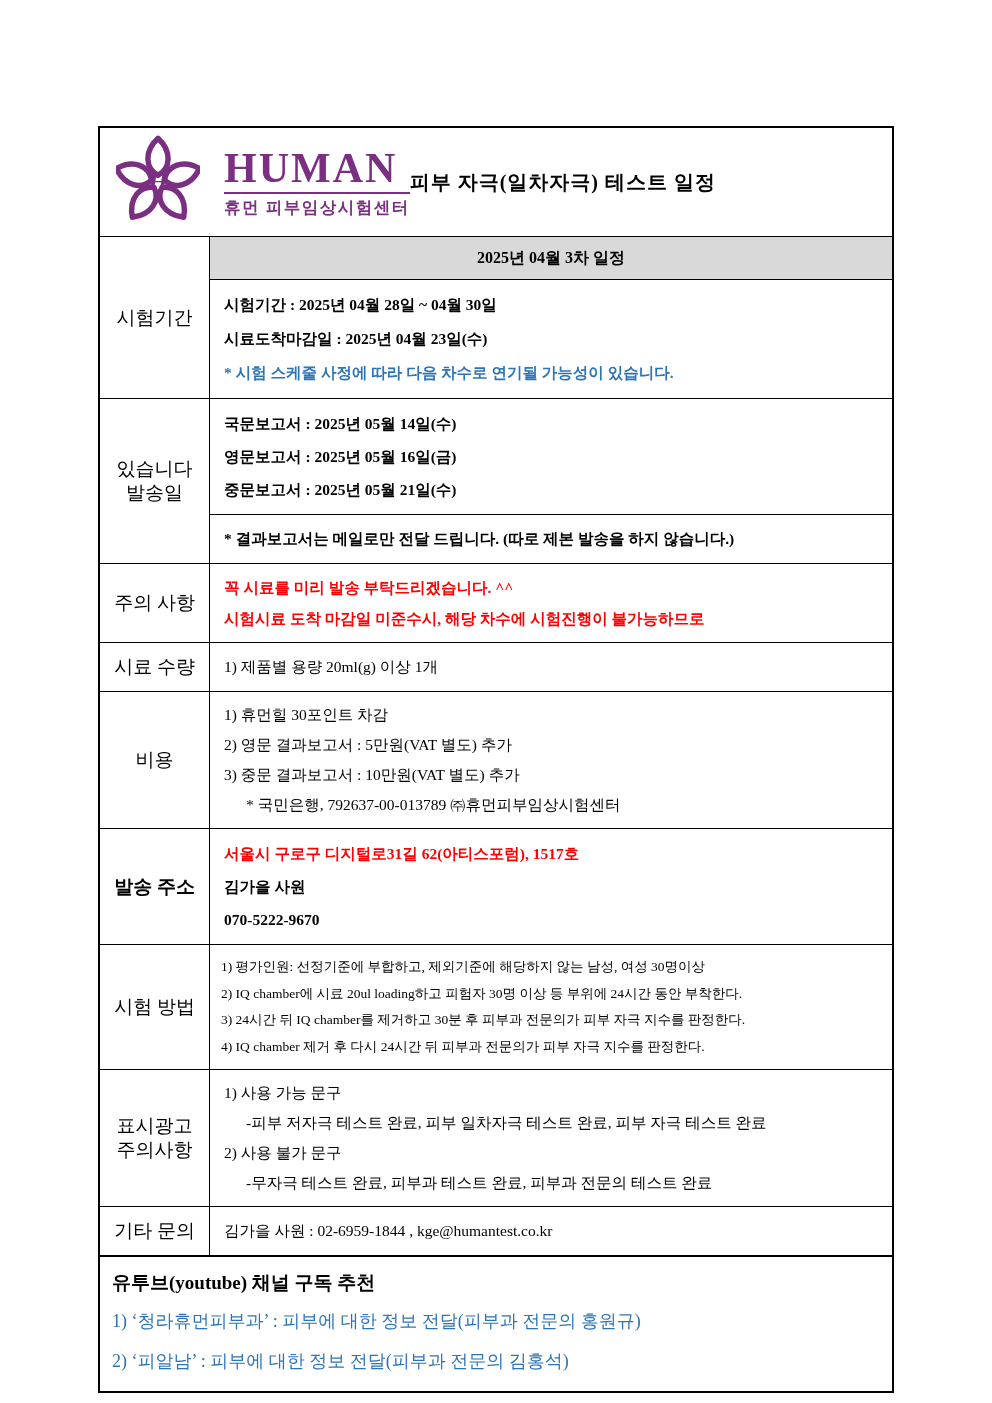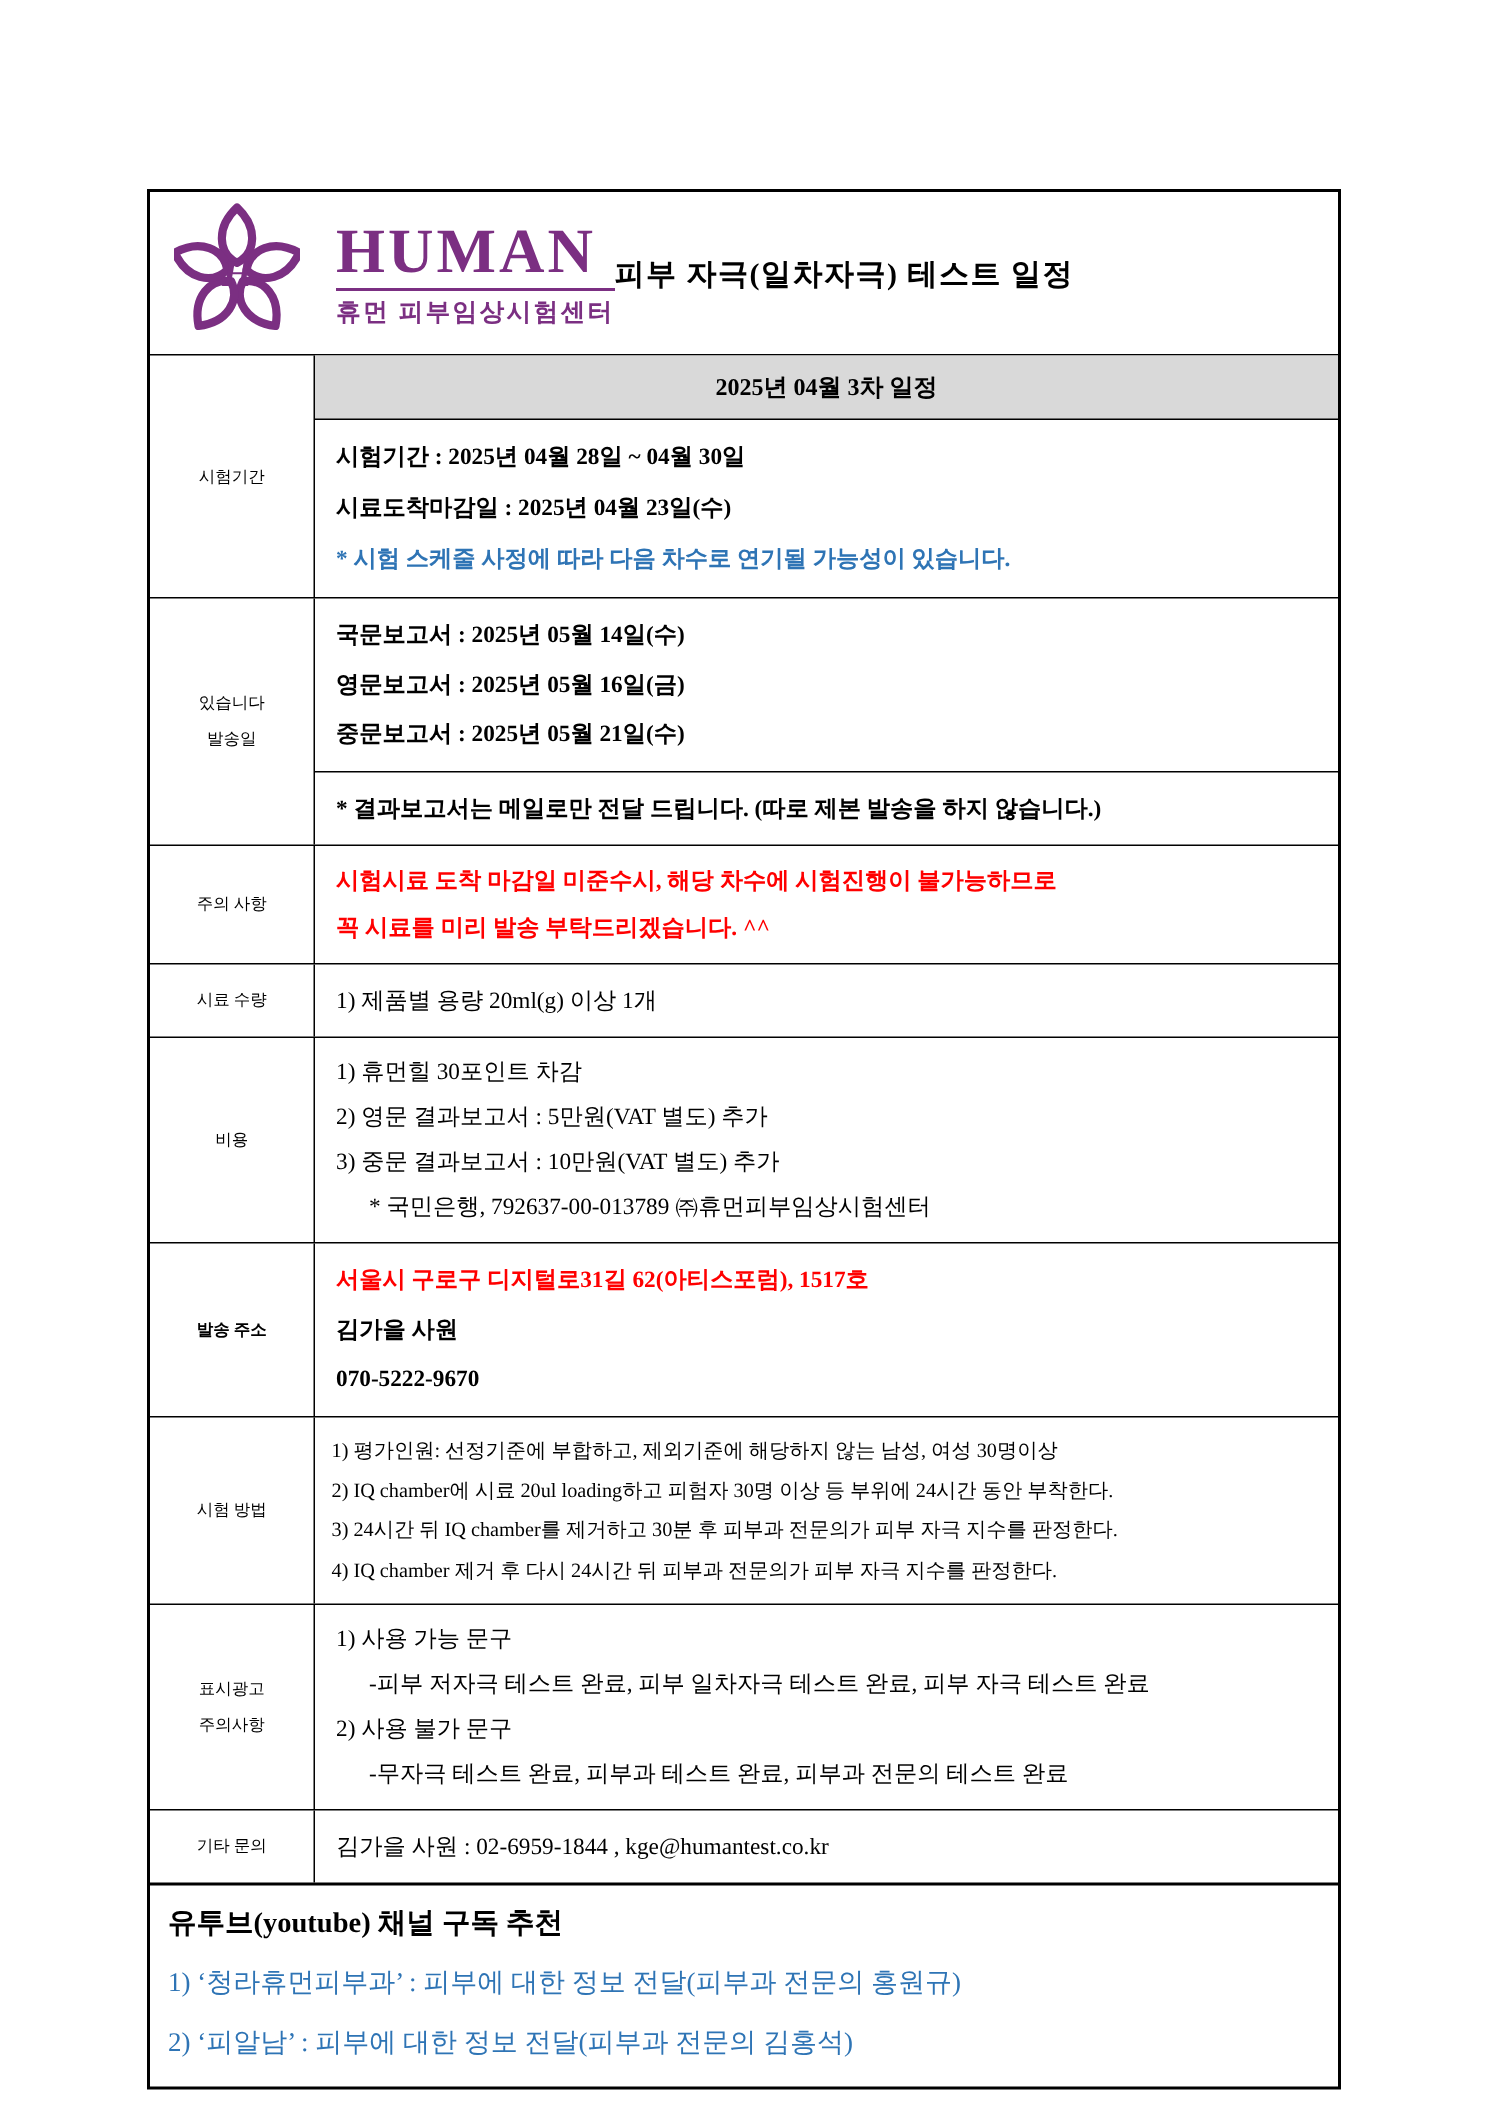--- a/index.html
+++ b/index.html
@@ -23,21 +23,21 @@
     font-size:42px;letter-spacing:2px;line-height:44px;
   }
   .brand-sub{
     border-top:2px solid #7B2F82;margin-top:2px;padding-top:3px;
     color:#7B2F82;font-size:16.5px;letter-spacing:1.5px;font-weight:bold;white-space:nowrap;
   }
   .doc-title{flex:1;text-align:left;font-size:20px;font-weight:bold;letter-spacing:1px;padding-right:10px;}
   
   .label-cell{
     flex:0 0 110px;display:flex;flex-direction:column;align-items:center;justify-content:center;
-    border-right:1px solid #000;text-align:center;font-size:11px;line-height:24px;padding:4px 2px;box-sizing:border-box;
+    border-right:1px solid #000;text-align:center;font-size:19px;line-height:24px;padding:4px 2px;box-sizing:border-box;
   }
   .label-bold{font-weight:bold;}
   .content-stack{flex:1;display:flex;flex-direction:column;min-width:0;}
   .gray-head{
     background:#D9D9D9;border-bottom:1px solid #000;min-height:42px;
     display:flex;align-items:center;justify-content:center;
     font-weight:bold;font-size:16px;
   }
   .cell{padding:8px 14px;font-size:15.5px;box-sizing:border-box;}
   .line{white-space:nowrap;}
@@ -113,22 +113,22 @@
         <div class="line bold">영문보고서 : 2025년 05월 16일(금)</div>
         <div class="line bold">중문보고서 : 2025년 05월 21일(수)</div>
       </div>
       <div class="single note-row bold">* 결과보고서는 메일로만 전달 드립니다. (따로 제본 발송을 하지 않습니다.)</div>
     </div>
   </div>
 
   <div class="row">
     <div class="label-cell">주의 사항</div>
     <div class="cell lh31 min75 content-stack">
+      <div class="line bold red">꼭 시료를 미리 발송 부탁드리겠습니다. ^^</div>
       <div class="line bold red">시험시료 도착 마감일 미준수시, 해당 차수에 시험진행이 불가능하므로</div>
-      <div class="line bold red">꼭 시료를 미리 발송 부탁드리겠습니다. ^^</div>
     </div>
   </div>
 
   <div class="row">
     <div class="label-cell">시료 수량</div>
     <div class="single" style="flex:1">1) 제품별 용량 20ml(g) 이상 1개</div>
   </div>
 
   <div class="row">
     <div class="label-cell">비용</div>

